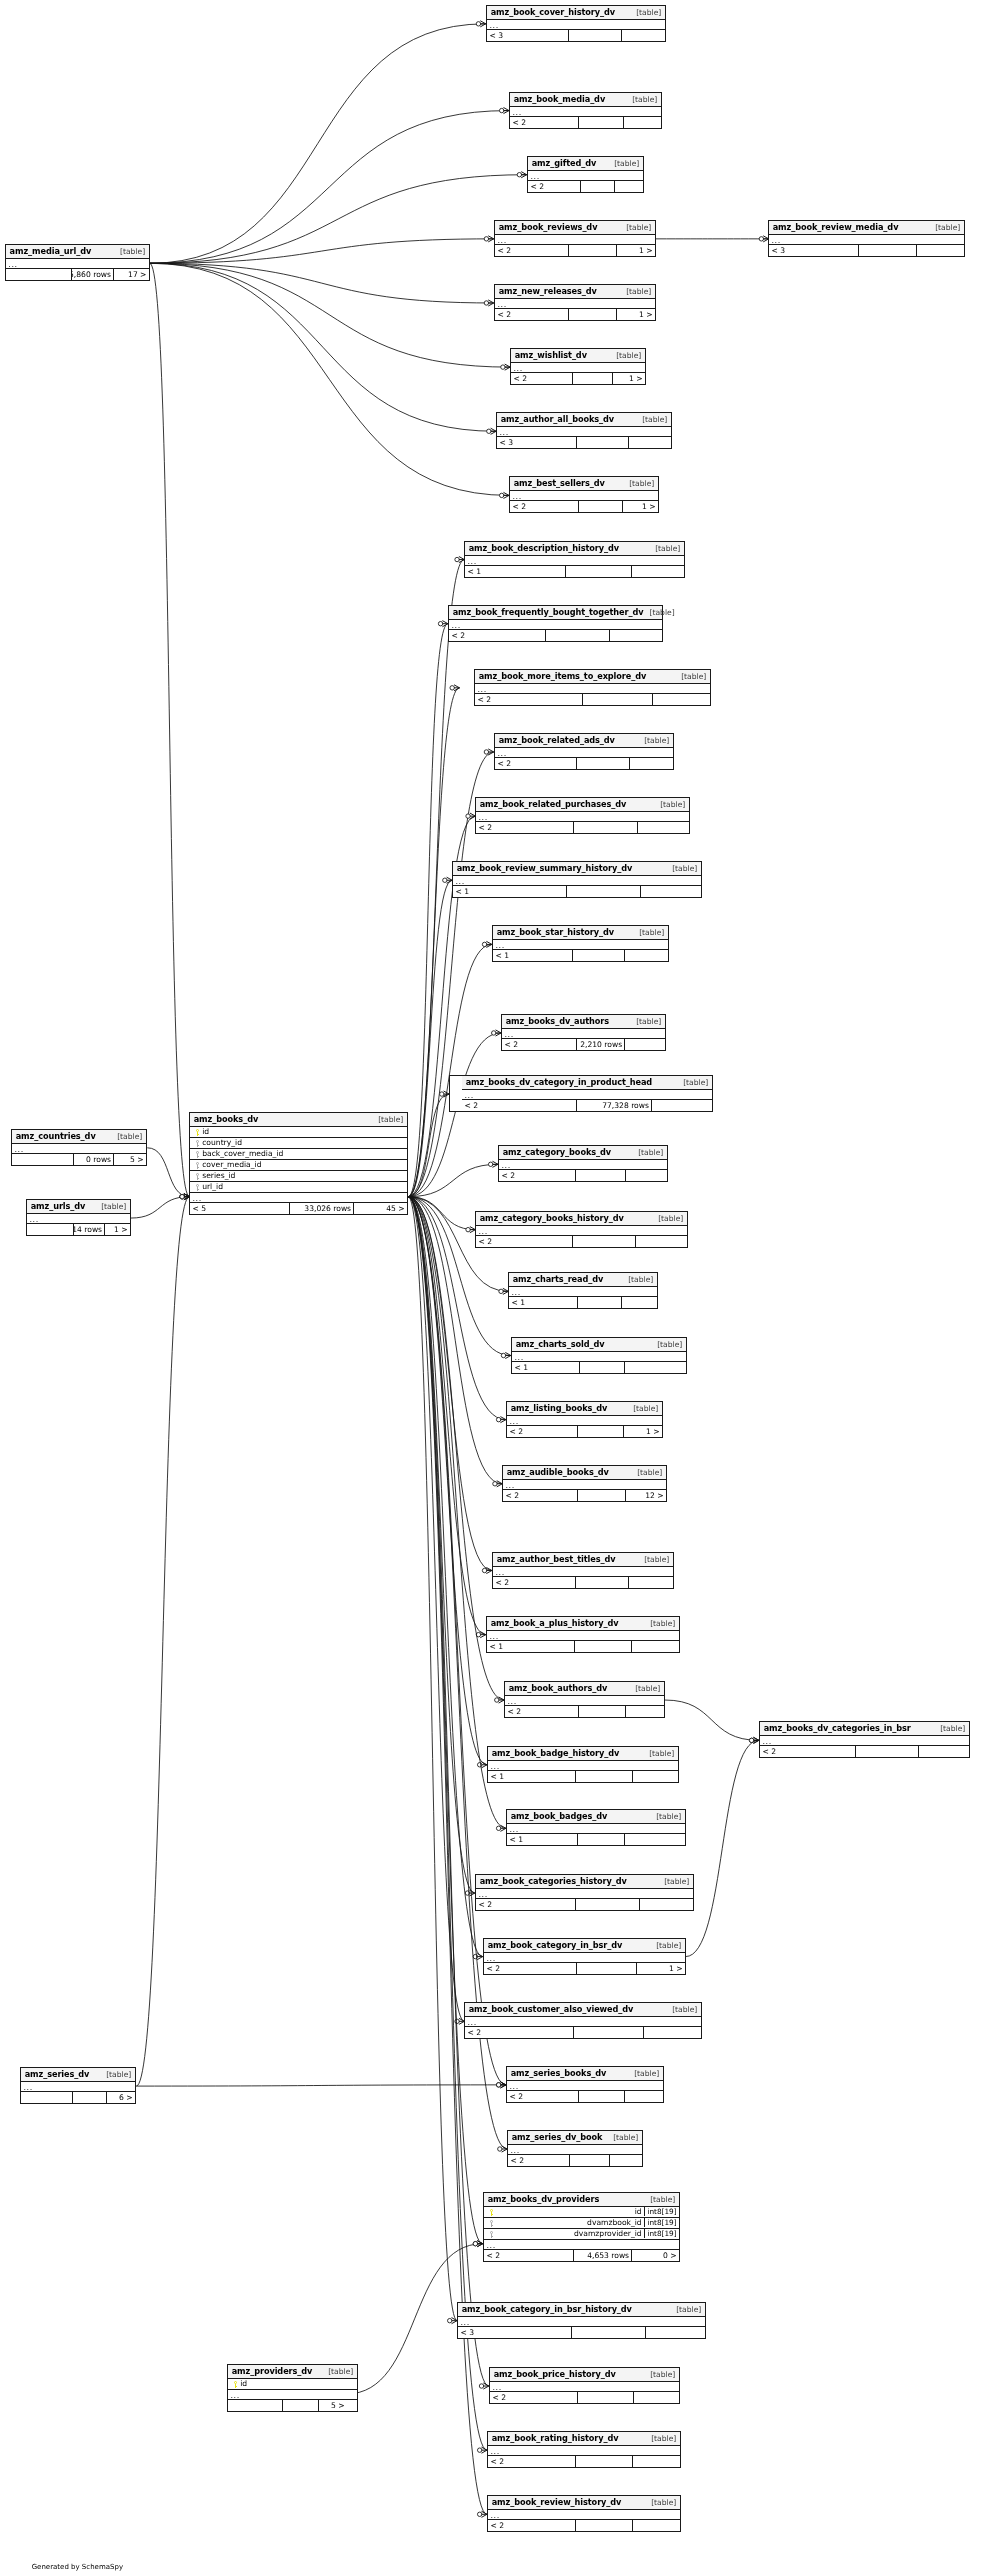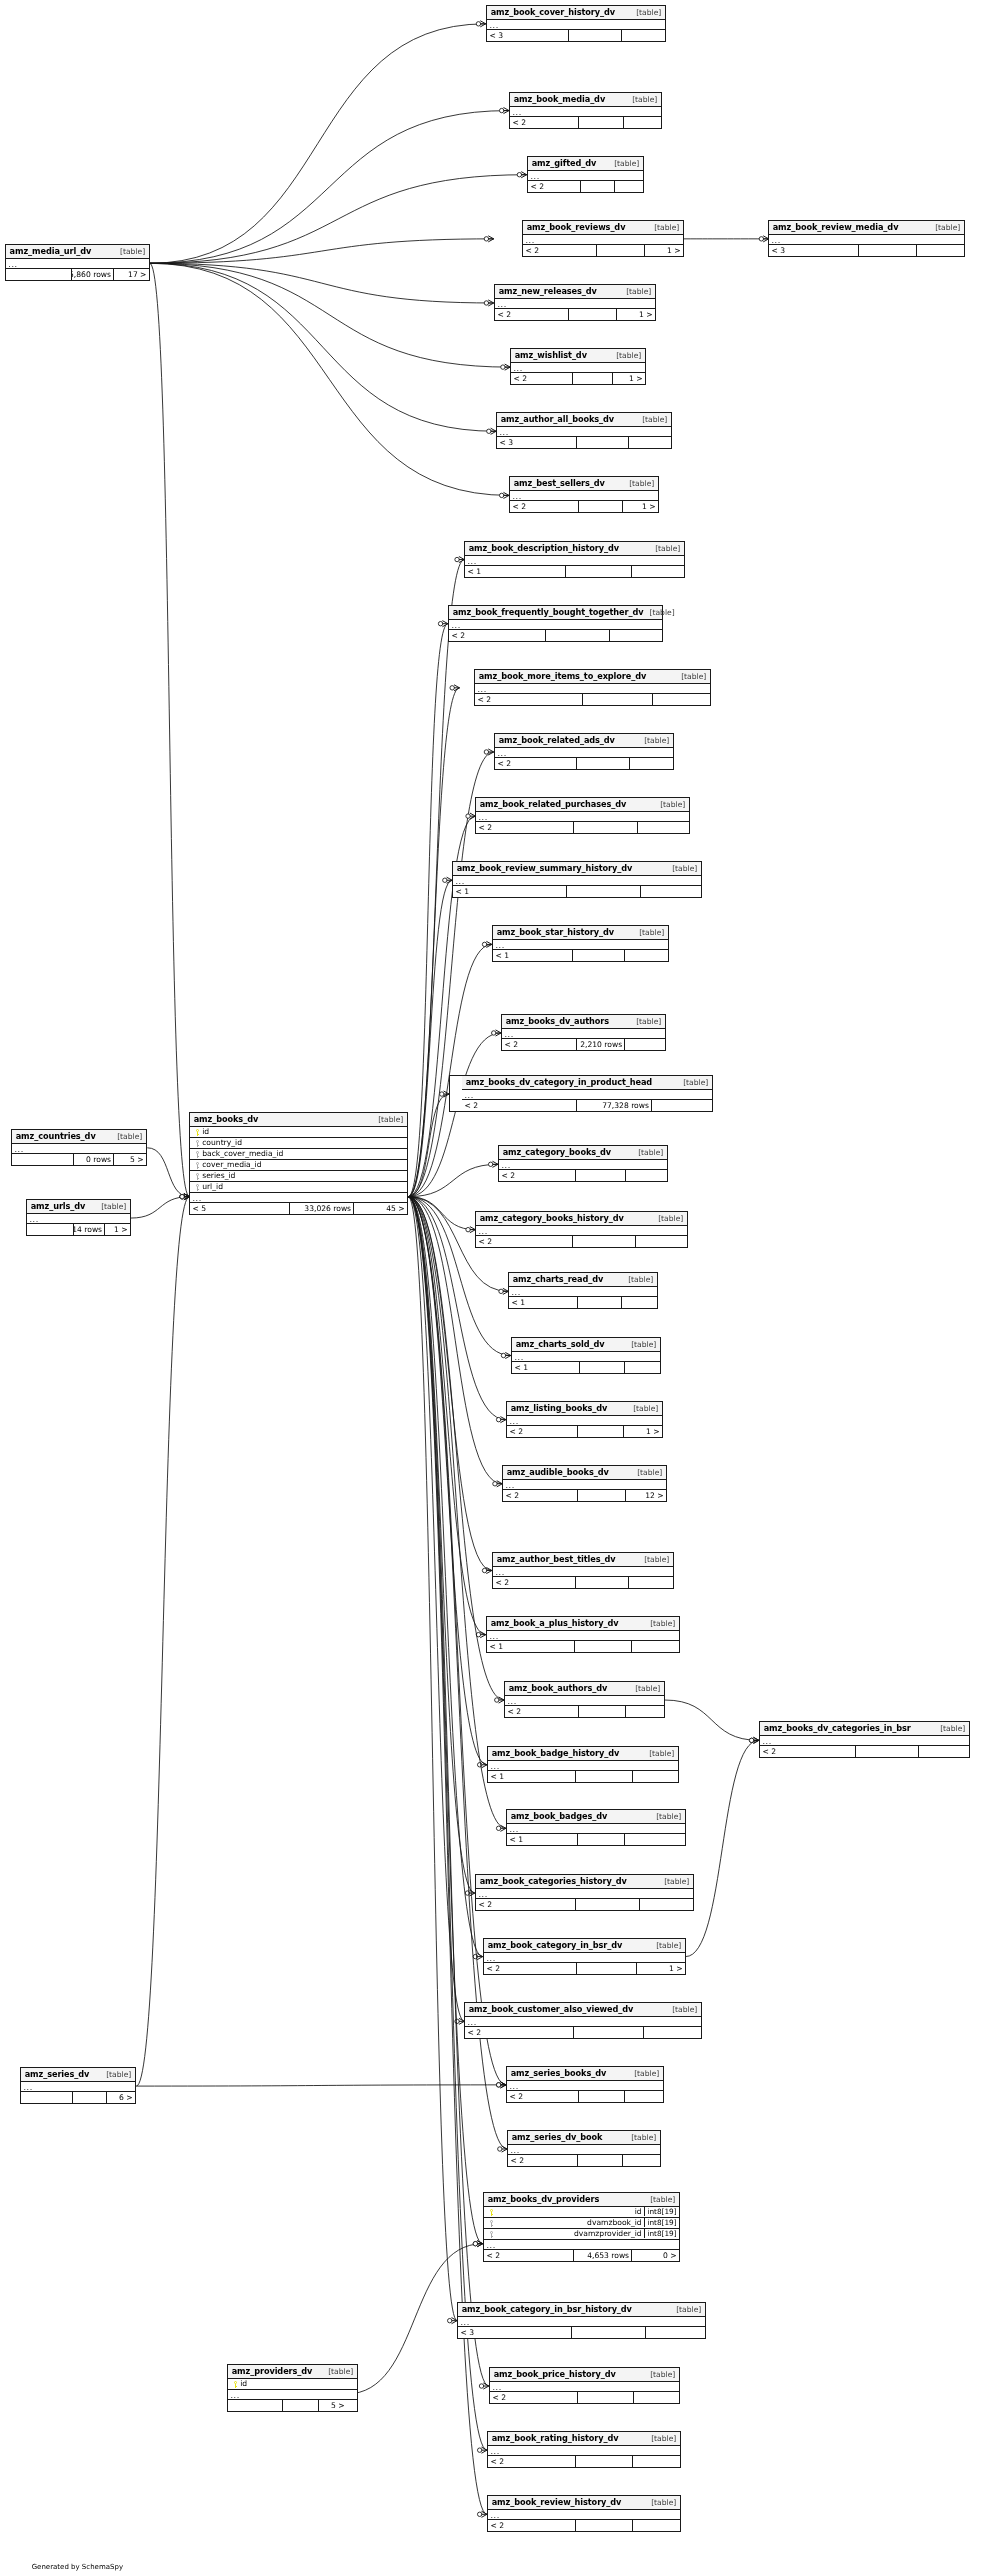--- a/index.html
+++ b/index.html
@@ -317,21 +317,21 @@
           <span class="nm">amz_gifted_dv</span>
           <span class="tag">[table]</span>
         </div>
         <div class="ellipsis">...</div>
         <div class="foot">
           <div class="fc fl" style="width:54px">&lt; 2</div>
           <div class="fc fr" style="width:35px"></div>
           <div class="fc fr" style="width:28px"></div>
         </div>
       </div>
-      <div class="tbl" style="left: 522px; top: 220px; width: 162px;">
+      <div class="tbl" style="left: 494px; top: 220px; width: 162px;">
         <div class="hdr">
           <span class="nm">amz_book_reviews_dv</span>
           <span class="tag">[table]</span>
         </div>
         <div class="ellipsis">...</div>
         <div class="foot">
           <div class="fc fl" style="width:75px">&lt; 2</div>
           <div class="fc fr" style="width:49px"></div>
           <div class="fc fr" style="width:38px">1 &gt;</div>
         </div>
@@ -521,21 +521,21 @@
           <span class="nm">amz_charts_read_dv</span>
           <span class="tag">[table]</span>
         </div>
         <div class="ellipsis">...</div>
         <div class="foot">
           <div class="fc fl" style="width:69px">&lt; 1</div>
           <div class="fc fr" style="width:45px"></div>
           <div class="fc fr" style="width:35px"></div>
         </div>
       </div>
-      <div class="tbl" style="left: 511px; top: 1337px; width: 150px;">
+      <div class="tbl" style="left: 511px; top: 1337px; width: 176px;">
         <div class="hdr">
           <span class="nm">amz_charts_sold_dv</span>
           <span class="tag">[table]</span>
         </div>
         <div class="ellipsis">...</div>
         <div class="foot">
           <div class="fc fl" style="width:68px">&lt; 1</div>
           <div class="fc fr" style="width:45px"></div>
           <div class="fc fr" style="width:35px"></div>
         </div>
@@ -665,21 +665,21 @@
           <span class="nm">amz_series_books_dv</span>
           <span class="tag">[table]</span>
         </div>
         <div class="ellipsis">...</div>
         <div class="foot">
           <div class="fc fl" style="width:73px">&lt; 2</div>
           <div class="fc fr" style="width:47px"></div>
           <div class="fc fr" style="width:38px"></div>
         </div>
       </div>
-      <div class="tbl" style="left: 507px; top: 2130px; width: 154px;">
+      <div class="tbl" style="left: 507px; top: 2130px; width: 136px;">
         <div class="hdr">
           <span class="nm">amz_series_dv_book</span>
           <span class="tag">[table]</span>
         </div>
         <div class="ellipsis">...</div>
         <div class="foot">
           <div class="fc fl" style="width:71px">&lt; 2</div>
           <div class="fc fr" style="width:46px"></div>
           <div class="fc fr" style="width:37px"></div>
         </div>

